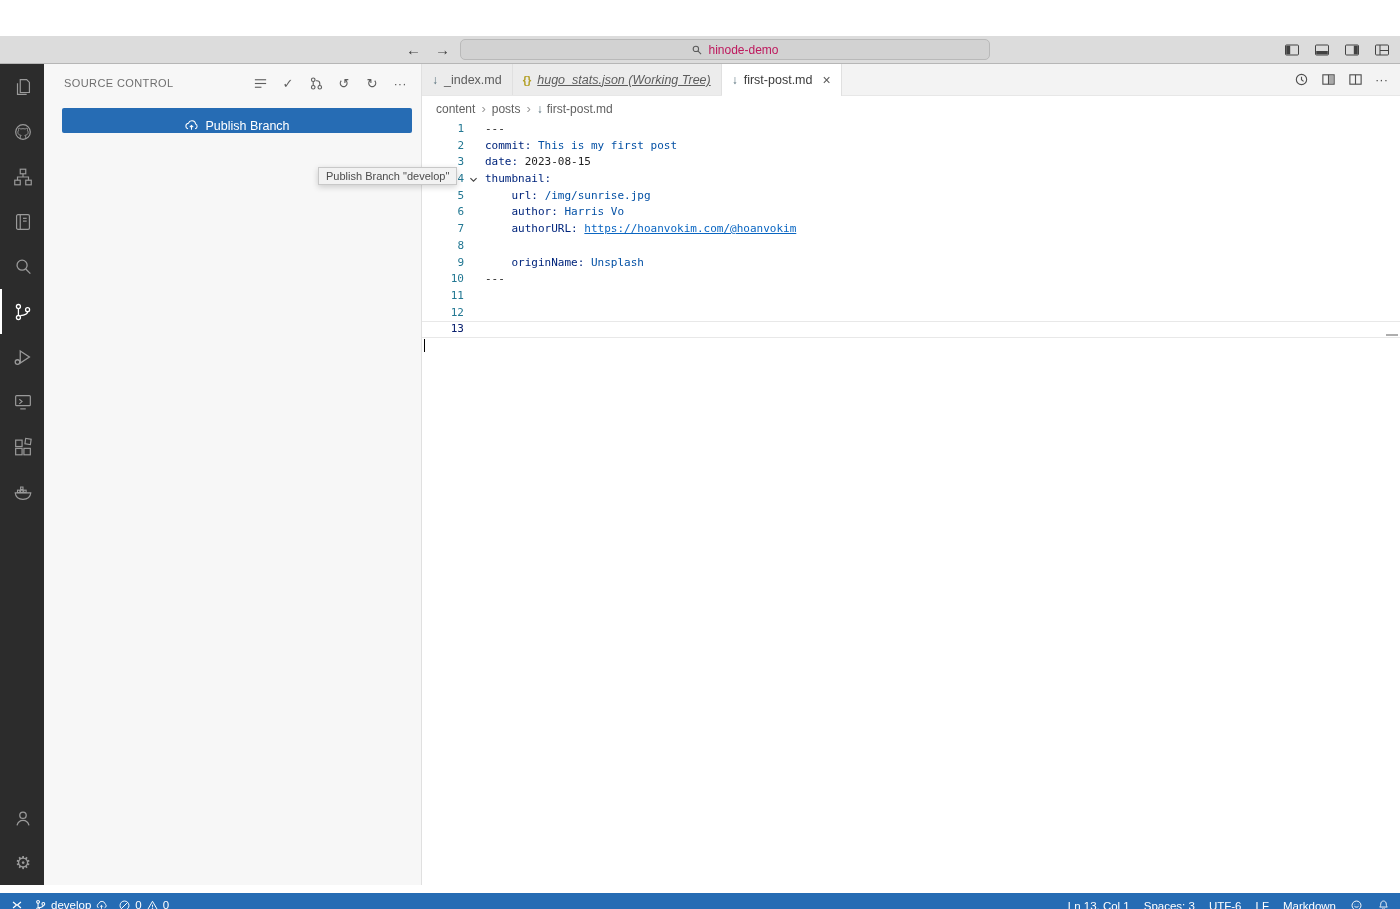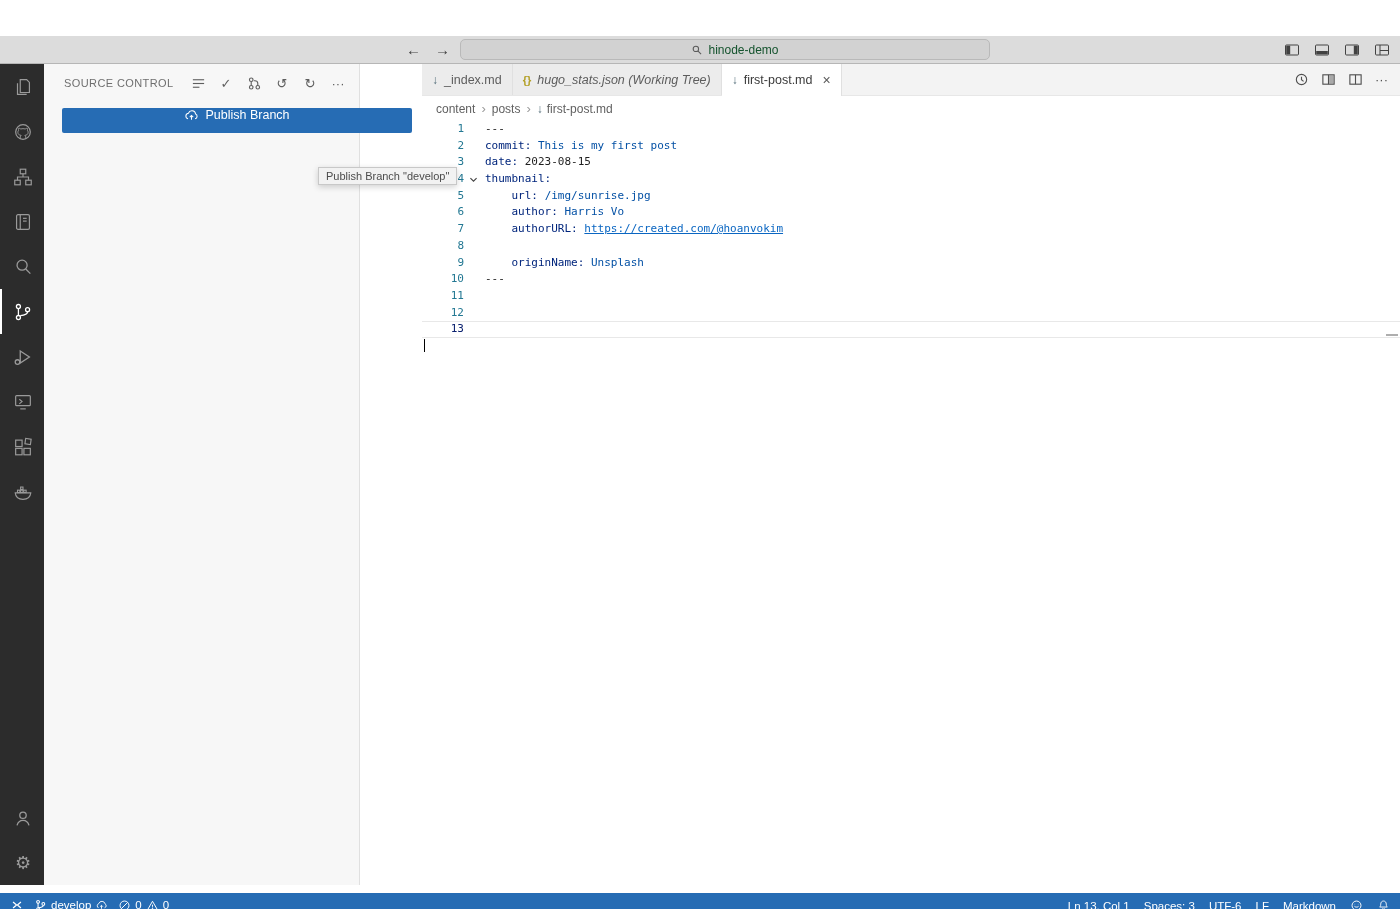--- a/index.html
+++ b/index.html
@@ -4,49 +4,49 @@
 <style>
   * { margin:0; padding:0; box-sizing:border-box; }
   body { font-family:"Liberation Sans","DejaVu Sans",sans-serif; background:#fff; }
   .screen { position:relative; width:1400px; height:909px; overflow:hidden; background:#fff; }
 
   
   .top-strip { position:absolute; left:0; top:0; width:1400px; height:36px; background:#ffffff; }
   .title-bar { position:absolute; left:0; top:36px; width:1400px; height:28px; background:#dcdcdc; border-bottom:1px solid #b6b6b6; }
   .nav-arrows { position:absolute; left:406px; top:0; height:27px; display:flex; align-items:center; gap:14px; color:#3f3f3f; font-size:15px; }
   .nav-arrows span { cursor:default; }
-  .command-center { position:absolute; left:460px; top:3px; width:530px; height:21px; background:#d2d2d2; border:1px solid #b9b9b9; border-radius:5px; display:flex; align-items:center; justify-content:center; gap:5px; color:#14532d; font-size:12px;padding-left:20px; }
+  .command-center { position:absolute; left:460px; top:3px; width:530px; height:21px; background:#d2d2d2; border:1px solid #b9b9b9; border-radius:5px; display:flex; align-items:center; justify-content:center; gap:5px; color:#be185d; font-size:12px;padding-left:20px; }
   .cc-search-glyph { display:flex; color:#5a5a5a; }
   .layout-controls { position:absolute; right:10px; top:0; height:27px; display:flex; align-items:center; gap:14px; color:#424242; }
   .layout-controls span { display:flex; }
 
   
   .activity-bar { position:absolute; left:0; top:64px; width:44px; height:821px; background:#2c2c2c; display:flex; flex-direction:column; }
   .ab-item { height:45px; display:flex; align-items:center; justify-content:center; color:#9a9a9a; border-left:2px solid transparent; cursor:pointer; }
   .ab-item.active { color:#ffffff; border-left-color:#ffffff; }
   .ab-bottom { margin-top:auto; display:flex; flex-direction:column; }
   .gear-glyph { font-size:18px; line-height:1; }
 
   
-  .sidebar { position:absolute; left:44px; top:64px; width:316px; height:821px; background:#f7f7f7; border-right:1px solid #e0e0e0; }
+  .sidebar { position:absolute; left:44px; top:64px; width:378px; height:821px; background:#f7f7f7; border-right:1px solid #e0e0e0; }
   .scm-header { display:flex; align-items:center; padding:10px 12px 6px 20px; }
   .scm-title { font-size:11px; letter-spacing:.4px; color:#6f6f6f; }
   .scm-actions { margin-left:auto; display:flex; align-items:center; gap:10px; color:#5f5f5f; }
   .scm-actions .act { display:flex; align-items:center; justify-content:center; width:18px; height:18px; font-size:13px; cursor:pointer; }
   .commit-input { display:block; width:350px; margin:4px 12px 0 18px; height:26px; background:#ffffff; border:1px solid #d9d9d9; border-radius:2px; padding:0 8px; font-size:12.5px; color:#333; font-family:inherit; }
   .commit-input::placeholder { color:#8a8a8a; }
-  .publish-btn { width:350px; margin:10px 12px 0 18px; height:25px; background:#266cb4; color:#fff; border:none; border-radius:2px; font-size:12.5px; display:flex; align-items:flex-start; justify-content:center; gap:6px; cursor:pointer; font-family:inherit; }
+  .publish-btn { width:350px; margin:10px 12px 0 18px; height:25px; background:#266cb4; color:#fff; border:none; border-radius:2px; font-size:12.5px; display:flex; align-items:flex-end; justify-content:center; gap:6px; cursor:pointer; font-family:inherit; }
   .tooltip { position:absolute; left:318px; top:167px; background:#f2f2f2; border:1px solid #c8c8c8; box-shadow:0 2px 6px rgba(0,0,0,.18); font-size:11px; color:#4c4c4c; padding:2px 7px; white-space:nowrap; z-index:30; }
 
   
   .editor { position:absolute; left:422px; top:64px; width:978px; height:821px; background:#fff; }
   .tabs-bar { height:32px; background:#f3f3f3; display:flex; align-items:stretch; border-bottom:1px solid #e7e7e7; }
   .tab { display:flex; align-items:center; gap:6px; padding:0 10px; font-size:12.5px; color:#5d5d5d; background:#ececec; border-right:1px solid #e0e0e0; cursor:pointer; }
   .tab.active { background:#ffffff; color:#3b3b3b; margin-bottom:-1px; }
-  .tab .label.italic { font-style:italic; }
+  .tab .label.italic { font-style:italic;text-decoration:underline; }
   .md-glyph { color:#546e7a; font-weight:bold; font-size:12px; }
   .json-glyph { color:#b3a028; font-weight:bold; font-size:11px; }
   .tab-close { font-size:14px; color:#5a5a5a; margin-left:4px; cursor:pointer; }
   .editor-actions { margin-left:auto; display:flex; align-items:center; gap:12px; padding-right:12px; color:#505050; }
   .editor-actions .act { display:flex; align-items:center; cursor:pointer; font-size:13px; }
 
   .breadcrumbs { height:25px; display:flex; align-items:center; gap:6px; padding-left:14px; font-size:12px; color:#616161; background:#fff; }
   .bc-sep { color:#9a9a9a; font-size:13px; }
   .bc-item { cursor:pointer; }
   .bc-file { display:flex; align-items:center; gap:4px; cursor:pointer; }
@@ -330,21 +330,21 @@
             <span class="lc"><span class="tk-p">    </span><span class="tk-k">url: </span><span class="tk-v">/img/sunrise.jpg</span></span>
           </div>
           <div class="code-line">
             <span class="ln">6</span>
             <span class="fold"></span>
             <span class="lc"><span class="tk-p">    </span><span class="tk-k">author: </span><span class="tk-v">Harris Vo</span></span>
           </div>
           <div class="code-line">
             <span class="ln">7</span>
             <span class="fold"></span>
-            <span class="lc"><span class="tk-p">    </span><span class="tk-k">authorURL: </span><span class="tk-l">https://created.com/@hoanvokim</span></span>
+            <span class="lc"><span class="tk-p">    </span><span class="tk-k">authorURL: </span><span class="tk-l">https://hoanvokim.com/@hoanvokim</span></span>
           </div>
           <div class="code-line">
             <span class="ln">8</span>
             <span class="fold"></span>
           </div>
           <div class="code-line">
             <span class="ln">9</span>
             <span class="fold"></span>
             <span class="lc"><span class="tk-p">    </span><span class="tk-k">originName: </span><span class="tk-v">Unsplash</span></span>
           </div>

